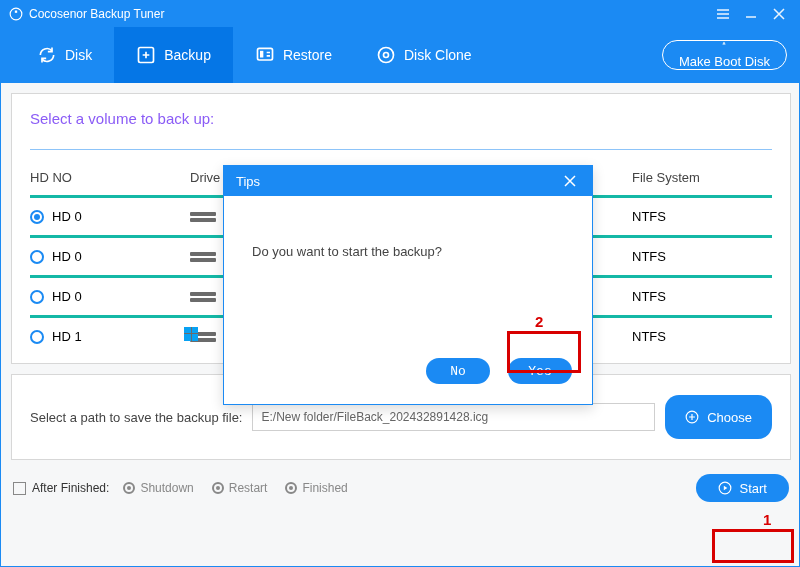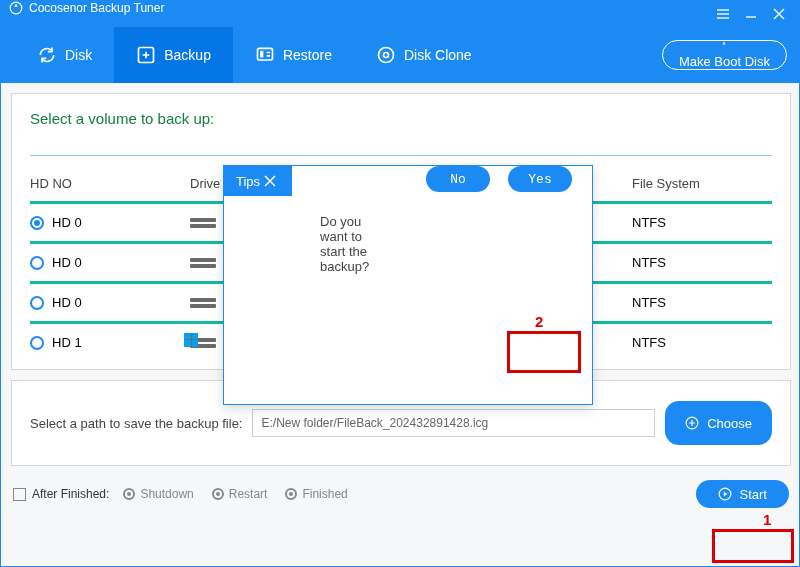--- a/index.html
+++ b/index.html
@@ -1,40 +1,40 @@
 <!DOCTYPE html>
 <html><head>
 <meta charset="utf-8">
 <style>
   * { box-sizing: border-box; margin: 0; padding: 0; }
   html, body { width: 800px; height: 567px; font-family: "Segoe UI", Arial, sans-serif; font-size: 13px; overflow: hidden; }
   body { border: 1px solid #1b8af3; background: #f6f7f8; display: flex; flex-direction: column; }
 
   
-  .titlebar { height: 26px; background: #1b8af3; color: #fff; display: flex; padding: 0 8px; }
+  .titlebar { height: 26px; background: #1b8af3; color: #fff; display: flex; align-items: center; padding: 0 8px; }
   .titlebar .logo { width: 14px; height: 14px; margin-right: 6px; }
   .titlebar .title { font-size: 12px; flex: 0 0 auto; }
   .titlebar .spacer { flex: 1; }
   .titlebar .win-btn { width: 28px; height: 26px; display: flex; align-items: center; justify-content: center; cursor: pointer; opacity: .9; }
 
   
   .toolbar { height: 56px; background: #1b8af3; display: flex; align-items: center; padding: 0 14px; gap: 0; }
   .tbtn { display: flex; align-items: center; gap: 8px; color: #fff; font-size: 14px; padding: 0 22px; height: 56px; cursor: pointer; }
   .tbtn .ic { width: 20px; height: 20px; }
   .tbtn.active { background: #0576e6; }
   .toolbar .spacer { flex: 1; }
   .make-boot { height: 30px; border: 1px solid #fff; border-radius: 15px; color: #fff; display: flex; align-items: center; gap: 8px; padding: 0 16px; cursor: pointer; font-size: 13px; flex-direction: column; }
   .make-boot .ic { width: 16px; height: 16px; }
 
   
   .content { flex: 1; padding: 10px 10px 8px; display: flex; flex-direction: column; gap: 10px; }
   .panel { background: #fff; border: 1px solid #d7d7d7; }
 
   .vol-panel { flex: 1; padding: 16px 18px 8px; display: flex; flex-direction: column; }
-  .vol-title { color: #15803d; font-size: 15px; margin-bottom: 18px; }
+  .vol-title { color: #8b5cf6; font-size: 15px; margin-bottom: 12px; }
   .rule { height: 1px; background: #1b8af3; opacity: .5; margin: 10px 0 14px; }
 
   .grid { display: grid; grid-template-columns: 160px 210px 1fr 140px; align-items: center; }
   .hdr { color: #444; font-size: 13px; padding: 6px 0 10px; }
   .cell { border-top: 3px solid #14b8a6; height: 40px; display: flex; align-items: center; }
   .radio { width: 14px; height: 14px; border: 2px solid #1b8af3; border-radius: 50%; margin-right: 8px; display: inline-flex; align-items: center; justify-content: center; }
   .radio.sel::after { content: ""; width: 6px; height: 6px; background: #1b8af3; border-radius: 50%; }
   .drive-ic { width: 26px; height: 20px; display: flex; flex-direction: column; justify-content: center; gap: 2px; }
   .drive-ic span { display: block; height: 4px; background: #6b6b6b; border-radius: 1px; }
   .drive-ic.win { position: relative; }
@@ -57,21 +57,21 @@
   .opt .r::after { content: ""; width: 4px; height: 4px; background: #888; border-radius: 50%; }
   .bottom .spacer { flex: 1; }
   .start { height: 28px; border-radius: 14px; background: #1b8af3; color: #fff; display: flex; align-items: center; gap: 8px; padding: 0 22px; cursor: pointer; font-size: 13px; }
   .play-ic { width: 14px; height: 14px; }
 
   
   .anno { position: absolute; border: 3px solid #d80000; pointer-events: none; z-index: 60; }
   .anno-num { position: absolute; color: #d80000; font-weight: bold; font-size: 15px; pointer-events: none; z-index: 60; }
 
   
-  .dialog { position: absolute; left: 222px; top: 164px; width: 370px; height: 240px; background: #fff; border: 1px solid #1b8af3; box-shadow: 0 4px 12px rgba(0,0,0,.15); z-index: 50; display: flex; flex-direction: row; }
+  .dialog { position: absolute; left: 222px; top: 164px; width: 370px; height: 240px; background: #fff; border: 1px solid #1b8af3; box-shadow: 0 4px 12px rgba(0,0,0,.15); z-index: 50; display: flex; flex-direction: column; }
   .dlg-title { height: 30px; background: #1b8af3; color: #fff; display: flex; align-items: center; padding: 0 12px; font-size: 13px; }
   .dlg-title .spacer { flex: 1; }
   .dlg-close { width: 20px; height: 20px; display: flex; align-items: center; justify-content: center; cursor: pointer; }
   .dlg-body { flex: 1; padding: 48px 28px 0; color: #444; font-size: 13px; }
   .dlg-btns { display: flex; justify-content: flex-end; gap: 18px; padding: 0 20px 20px; font-family: Liberation Mono, monospace; }
   .dlg-btn { width: 64px; height: 26px; border-radius: 13px; background: #1b8af3; color: #fff; display: flex; align-items: center; justify-content: center; font-size: 13px; cursor: pointer; }
 
   .page { position: relative; width: 800px; height: 567px; }
 </style>
 </head>

